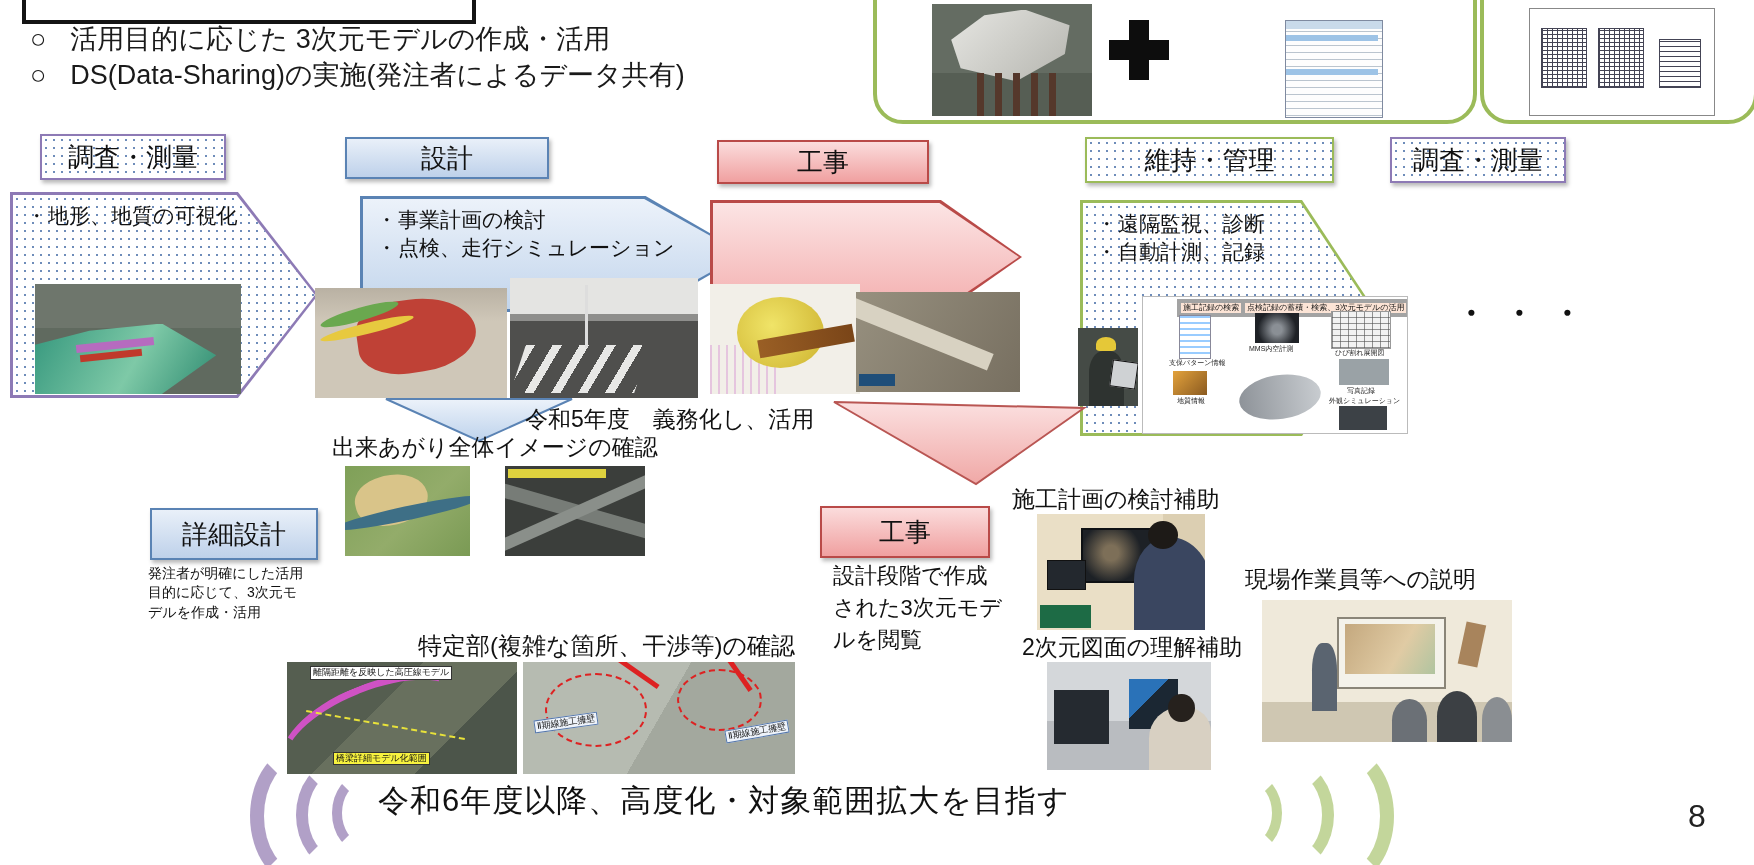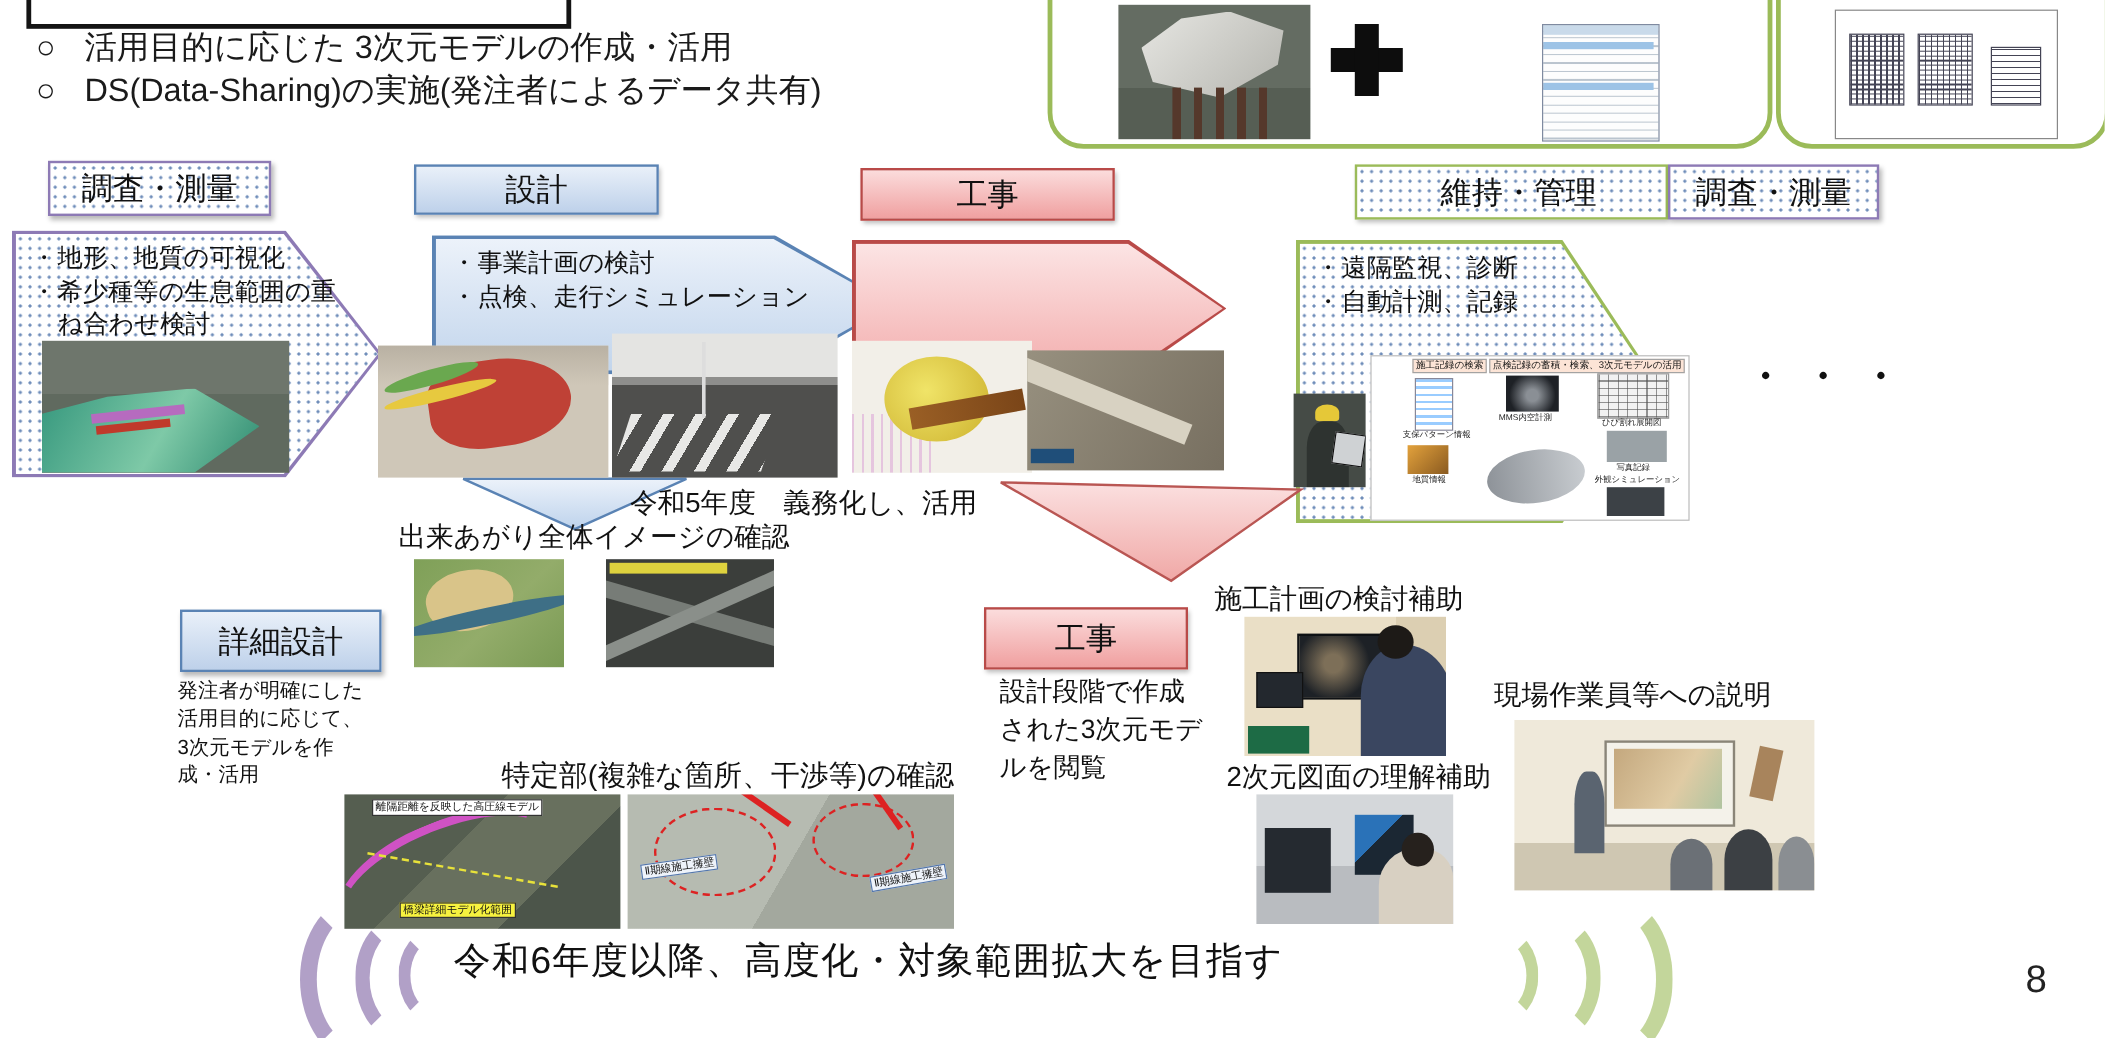--- a/index.html
+++ b/index.html
@@ -31,26 +31,26 @@
   .fill-dotted{background-color:#fff;background-image:radial-gradient(circle,rgba(74,112,168,.8) 1.1px,rgba(0,0,0,0) 1.5px);background-size:8px 8px;}
   .fill-blue{background:linear-gradient(180deg,#ecf2fa 0%,#c2d5ec 100%);}
   .fill-red{background:linear-gradient(180deg,#fce4e4 0%,#f3aeae 100%);}
   .bg-purple{background:#8d7ab5;} .bg-blue{background:#5a83b4;} .bg-red{background:#b94a48;} .bg-green{background:#9bbb59;}
   ul.bullets{position:relative;margin:0;padding:10px 6px 0 14px;list-style:none;z-index:2;}
   ul.bullets li{position:relative;padding-left:24px;font-size:21px;line-height:1.32;color:#111;}
   ul.bullets li::before{content:"・";position:absolute;left:2px;}
   
   .cap{font-size:23px;color:#111;white-space:nowrap;}
   .center{text-align:right;}
-  .desc{font-size:17px;line-height:1.38;color:#111;}
+  .desc{font-size:14px;line-height:1.38;color:#111;}
   
   .ph{position:absolute;overflow:hidden;z-index:3;}
   .ph .abs{position:absolute;}
   .chip{position:absolute;font-size:9px;line-height:1.25;background:#fff;border:1px solid #333;padding:0 2px;white-space:nowrap;z-index:4;color:#111;}
-  .mchip{position:absolute;font-size:8px;line-height:1.2;background:#fce4d6;border:1px solid #a3a3a3;padding:0 2px;white-space:nowrap;color:#111;}
+  .mchip{position:absolute;font-size:8px;line-height:1.2;background:#fce4d6;border:4px solid #a3a3a3;padding:0 2px;white-space:nowrap;color:#111;}
   .mcap{position:absolute;font-size:7px;line-height:1.1;color:#222;white-space:nowrap;}
   
   .arcL{position:absolute;border-style:solid;border-color:transparent;border-left-color:#b1a0c7;border-radius:50%;}
   .arcR{position:absolute;border-style:solid;border-color:transparent;border-right-color:#c3d69b;border-radius:50%;}
   .banner{font-size:31px;letter-spacing:1px;color:#111;white-space:nowrap;}
   .pagenum{font-size:32px;color:#222;}
   .ellipsis{font-size:32px;font-weight:bold;letter-spacing:16px;color:#111;}
   .milestone{font-size:23px;color:#111;white-space:nowrap;}
 </style>
 </head>
@@ -88,33 +88,32 @@
 
   <div class="abs plabel dotted bd-purple" style="left:40px;top:134px;width:182px;height:42px;">
       <span>調査・測量</span>
     </div>
   <div class="abs plabel lbl-blue" style="left:345px;top:137px;width:200px;height:38px;">
       <span>設計</span>
     </div>
   <div class="abs plabel lbl-red" style="left:717px;top:140px;width:208px;height:40px;">
       <span>工事</span>
     </div>
-  <div class="abs plabel dotted bd-green" style="left:1129px;top:137px;width:245px;height:42px;padding-left:12px;">
+  <div class="abs plabel dotted bd-green" style="left:1085px;top:137px;width:245px;height:42px;">
       <span>維持・管理</span>
     </div>
   <div class="abs plabel dotted bd-purple" style="left:1390px;top:137px;width:172px;height:42px;">
       <span>調査・測量</span>
     </div>
 
   <div class="pent" style="left:10px;top:192px;width:308px;height:206px;">
     <div class="lay border-lay bg-purple"></div>
     <div class="lay fill-lay fill-dotted"></div>
     <ul class="bullets" style="width:272px;">
       <li>地形、地質の可視化</li>
-      <li>希少種等の生息範囲の重ね合わせ検討</li>
     </ul>
     <div class="ph" style="left:25px;top:92px;width:206px;height:110px;background:linear-gradient(180deg,#6e766c 0 40%,#606a5f 40%);">
       <div class="abs" style="left:0;top:36%;width:88%;height:64%;background:linear-gradient(120deg,#35977d,#7ec9a7 55%,#2d8a70);clip-path:polygon(0 30%,30% 10%,70% 0,100% 45%,70% 100%,0 100%);"></div>
       <div class="abs" style="left:20%;top:52%;width:38%;height:7%;background:#b66bbf;transform:rotate(-6deg);"></div>
       <div class="abs" style="left:22%;top:62%;width:30%;height:6%;background:#c0392b;transform:rotate(-6deg);"></div>
     </div>
   </div>
 
   <div class="pent" style="left:360px;top:196px;width:386px;height:116px;">
     <div class="lay border-lay bg-blue"></div>

